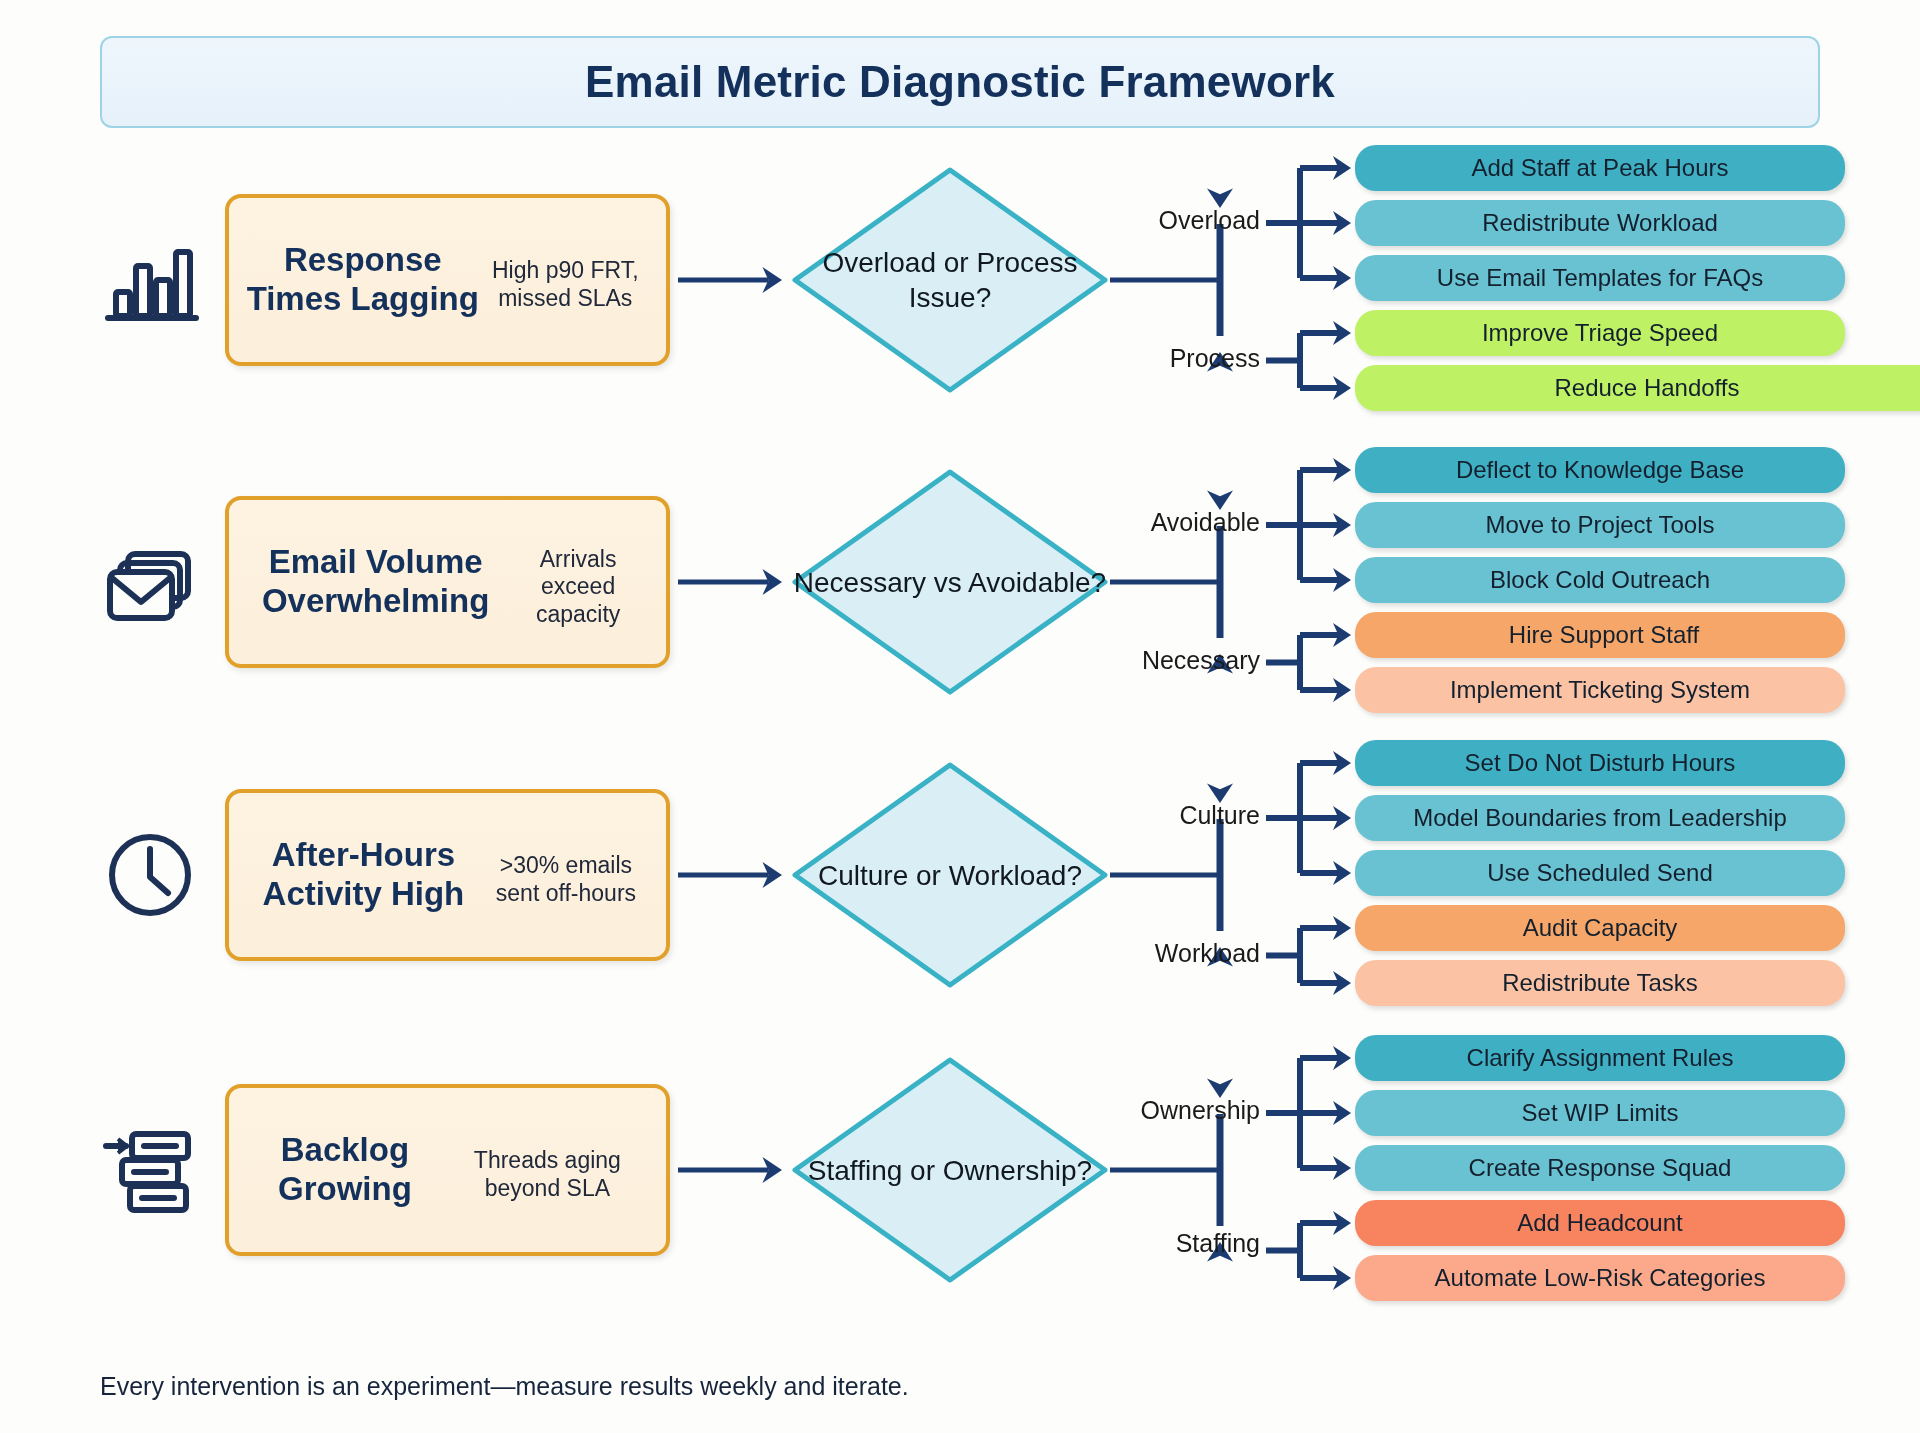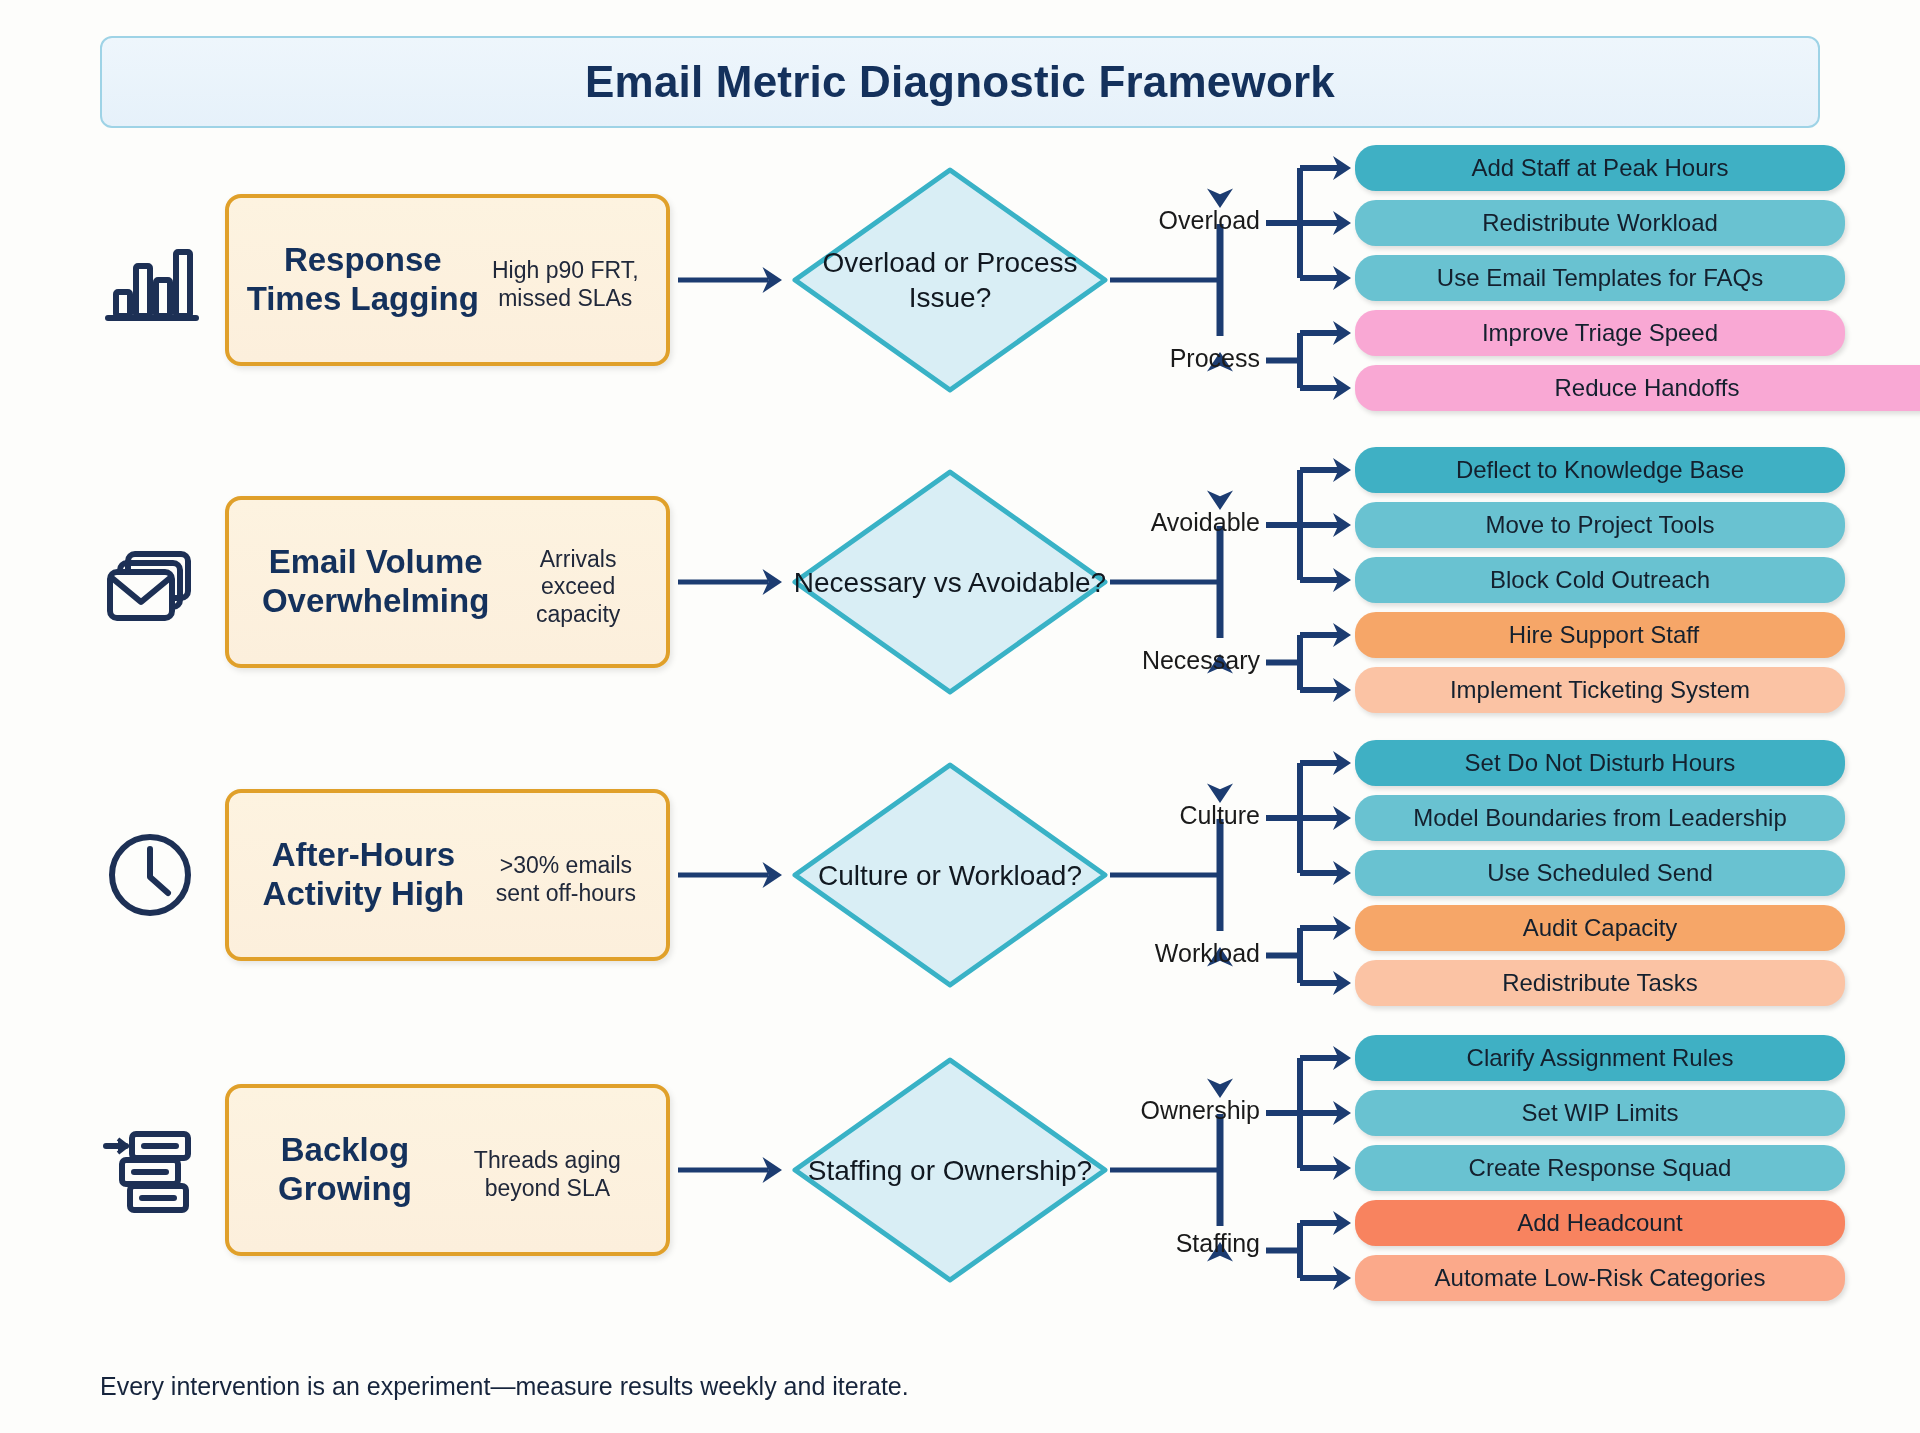--- a/index.html
+++ b/index.html
@@ -75,21 +75,21 @@
   
   .chip{
     position:absolute;height:46px;border-radius:21px;
     display:flex;align-items:center;justify-content:center;
     font-size:24px;color:#14202e;
     box-shadow:2px 3px 5px rgba(0,0,0,.13);
     box-sizing:border-box;white-space:nowrap;
   }
   .chip.teal-dark{background:#3fb0c4;}
   .chip.teal-mid{background:#69c2d1;}
-  .chip.teal-light{background:#f9a8d4;}
+  .chip.teal-light{background:#bef264;}
   .chip.orange{background:#f6a668;}
   .chip.orange-light{background:#fbc3a4;}
   .chip.coral{background:#f8835f;}
   .chip.coral-light{background:#fba98a;}
 
   
   .footer-note{
     position:absolute;left:100px;top:1372px;
     font-size:25px;color:#16243c;
   }

